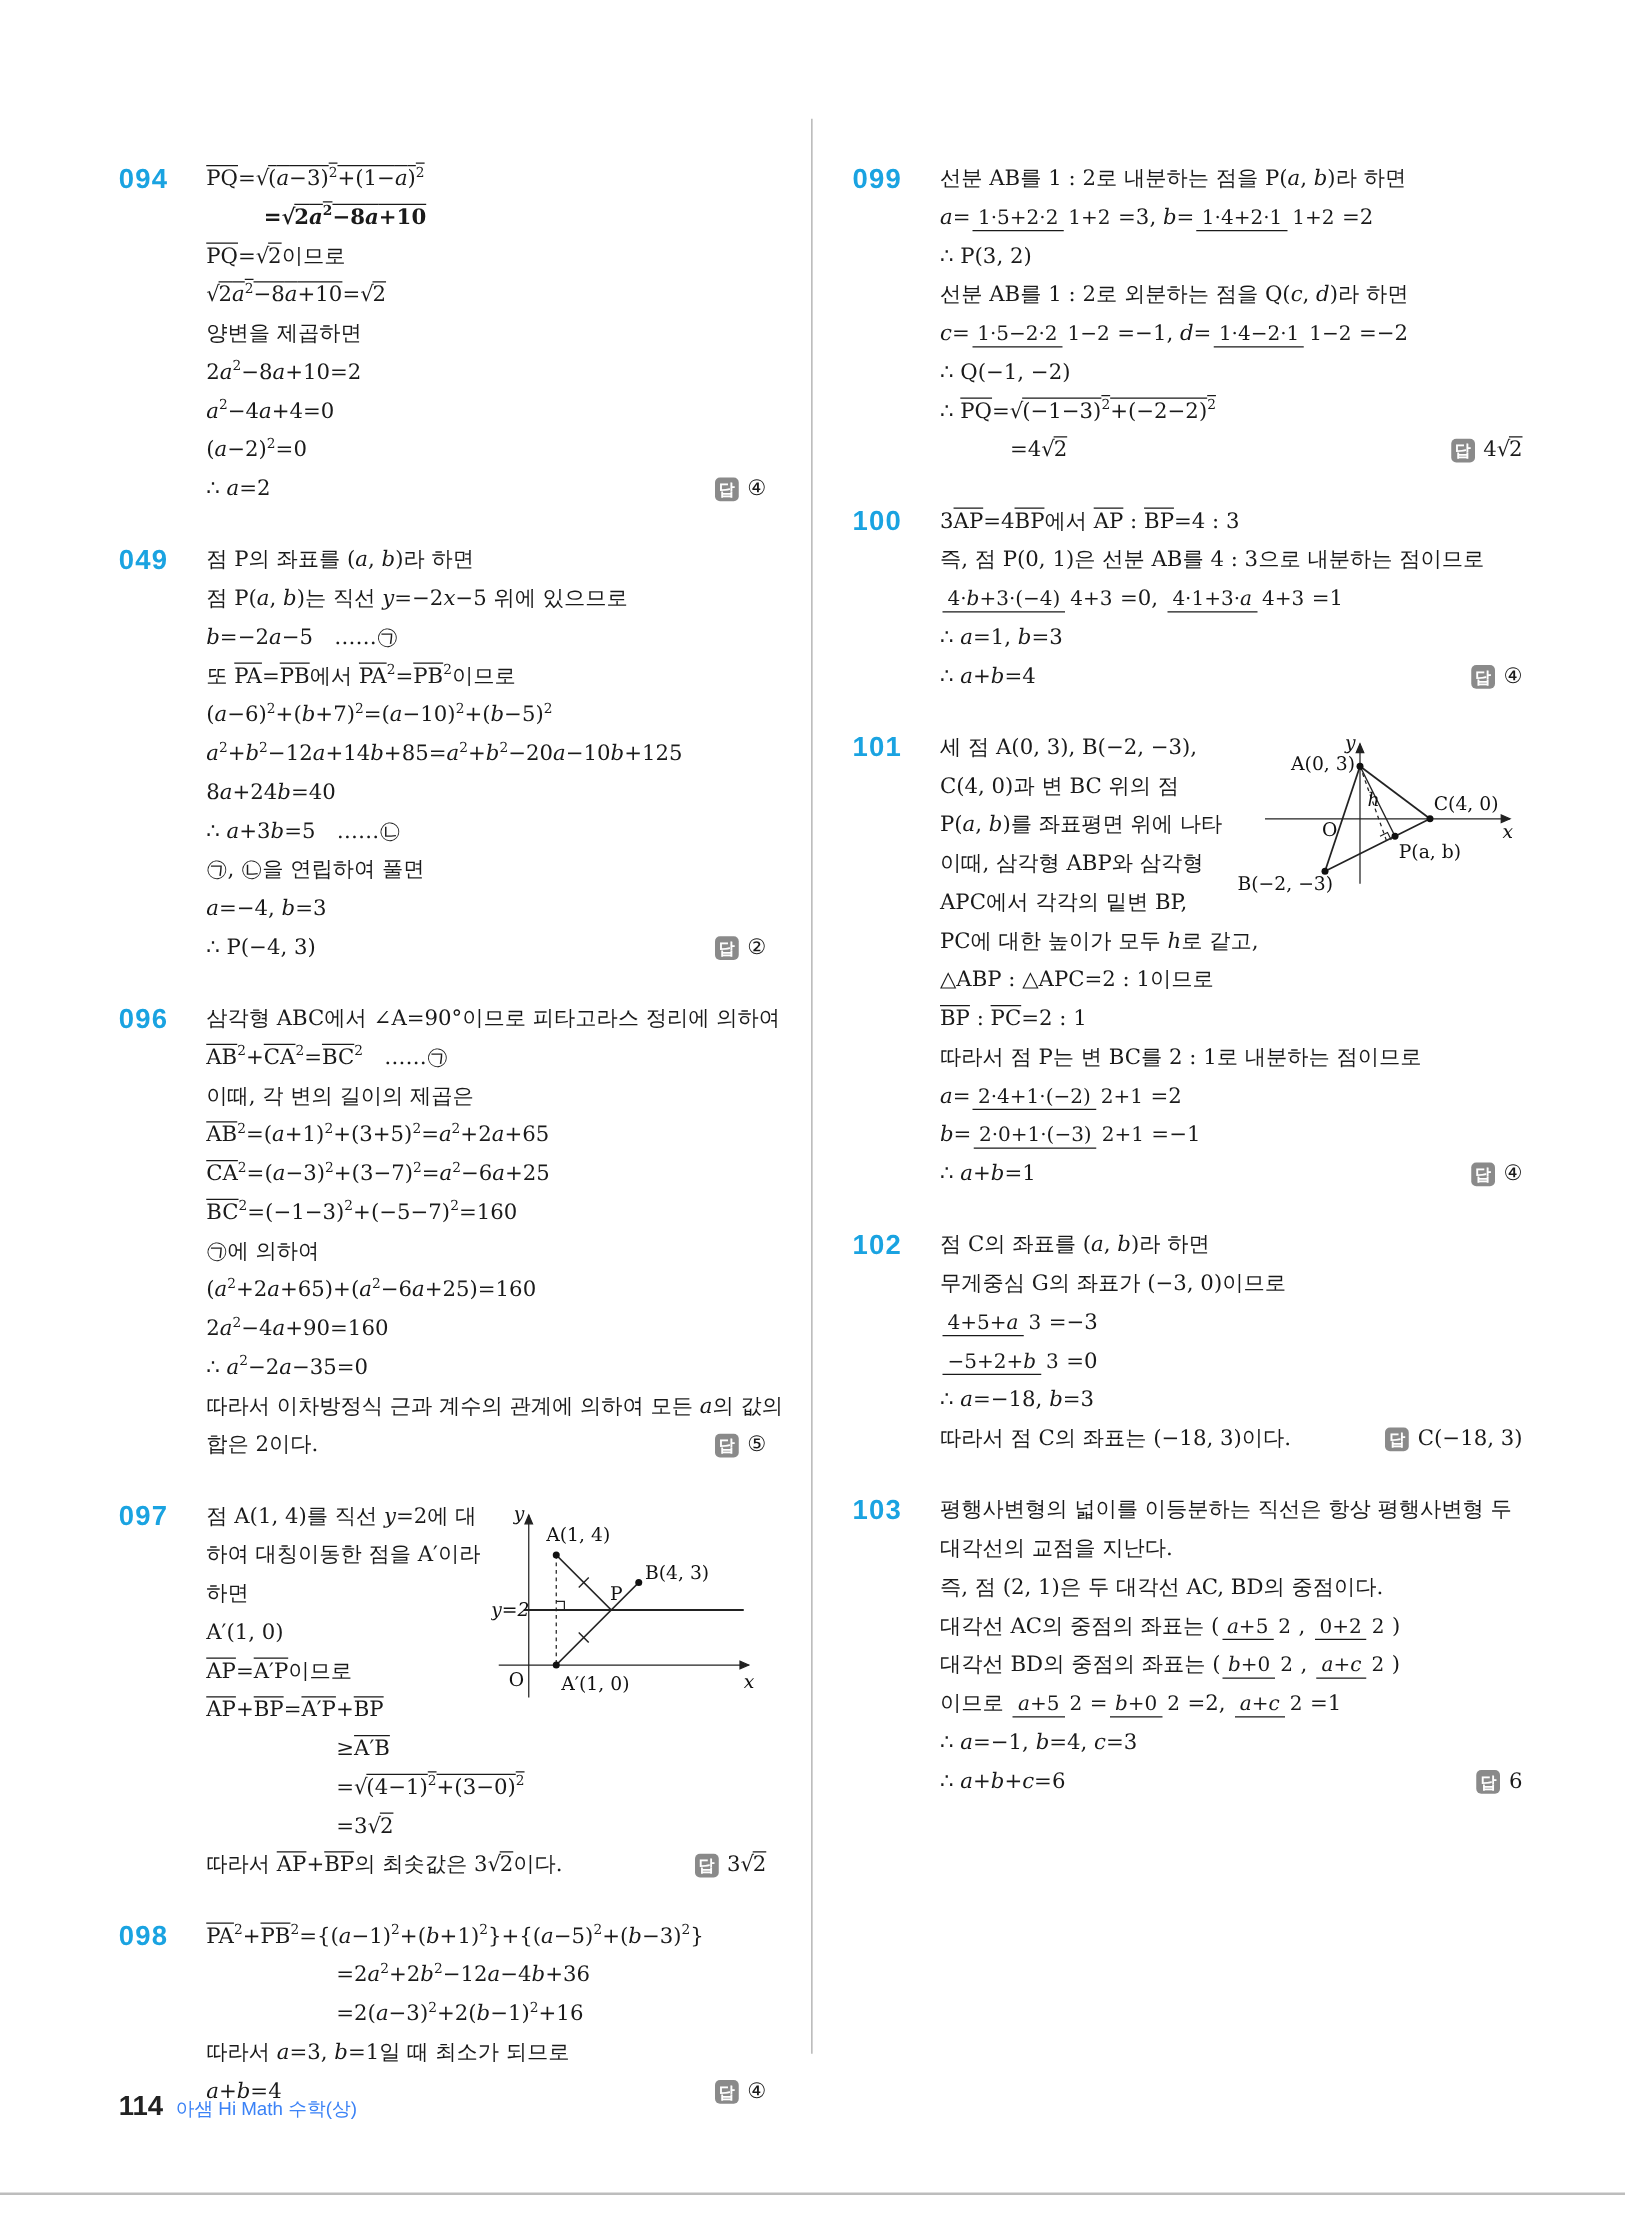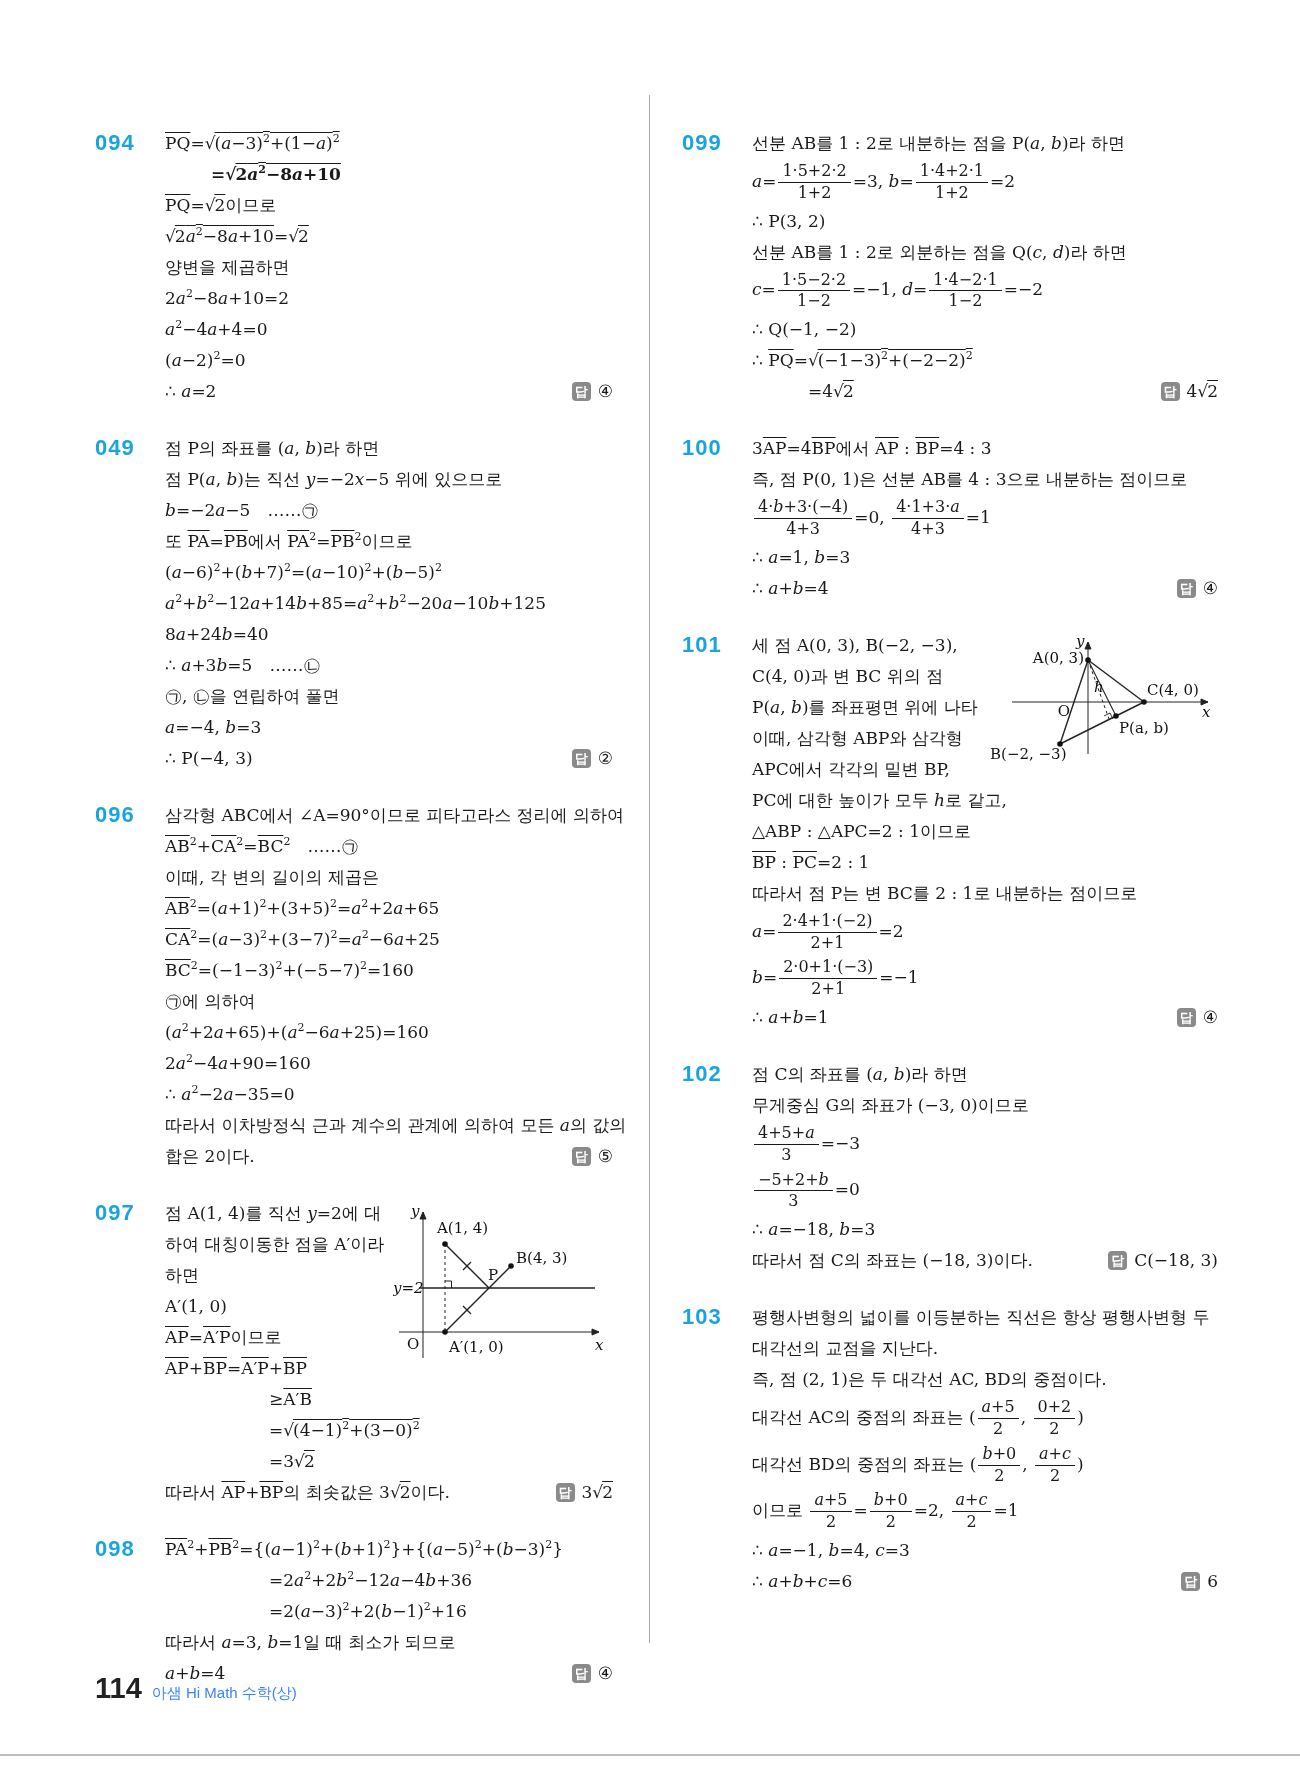--- a/index.html
+++ b/index.html
@@ -20,39 +20,39 @@
   }
   .pbody{position:relative;flex:1;min-width:0;}
   .line{display:block;font-size:17px;line-height:31px;white-space:nowrap;}
   .line .m i{font-style:italic;}
   .in1{padding-left:46px;font-weight:bold;}
   .in2{padding-left:104px;}
   .in3{padding-left:56px;}
   sup{font-size:11px;line-height:0;vertical-align:super;}
   .ov{text-decoration:overline;text-decoration-thickness:1.2px;}
   .rt{letter-spacing:-1px;}
-  .fr{display:inline-flex;flex-direction:column;text-align:center;vertical-align:middle;
+  .fr{display:inline-flex;flex-direction:row;text-align:center;vertical-align:middle;
       margin:2px 2px;line-height:1.3;font-size:16px;}
   .fn{border-bottom:1.2px solid #1a1a1a;padding:0 4px;}
   .fd{padding:0 4px;}
 
   .ans{float:right;display:inline-flex;align-items:center;gap:7px;font-size:17px;margin-left:14px;}
   .badge{
     font-family:"Liberation Sans","DejaVu Sans",sans-serif;background:#8a8a8a;color:#fff;
     font-size:13px;font-weight:bold;width:19px;height:19px;border-radius:4px;
     display:inline-flex;align-items:center;justify-content:center;
   }
 
   .float-diagram{position:absolute;right:0;top:2px;}
   svg text{font-family:"DejaVu Serif","Liberation Serif",serif;font-size:15px;fill:#111;}
   svg .it{font-style:italic;}
   svg line,svg path,svg polyline{stroke:#222;}
 
   .footer{position:absolute;left:95px;top:1672px;display:flex;align-items:baseline;gap:10px;}
-  .fpage{font-family:"Liberation Sans","DejaVu Sans",sans-serif;font-weight:bold;font-size:29px;color:#222;}
+  .fpage{font-family:"Liberation Sans","DejaVu Sans",sans-serif;font-weight:bold;font-size:22px;color:#222;}
   .fbook{font-family:"Liberation Sans","DejaVu Sans",sans-serif;font-size:15px;color:#3b82f6;}
 </style>
 </head>
 <body>
 
 <div class="divider"></div>
 <div class="bottom-rule"></div>
 
 <div class="col col-left" id="col-left">
     <div class="problem">

